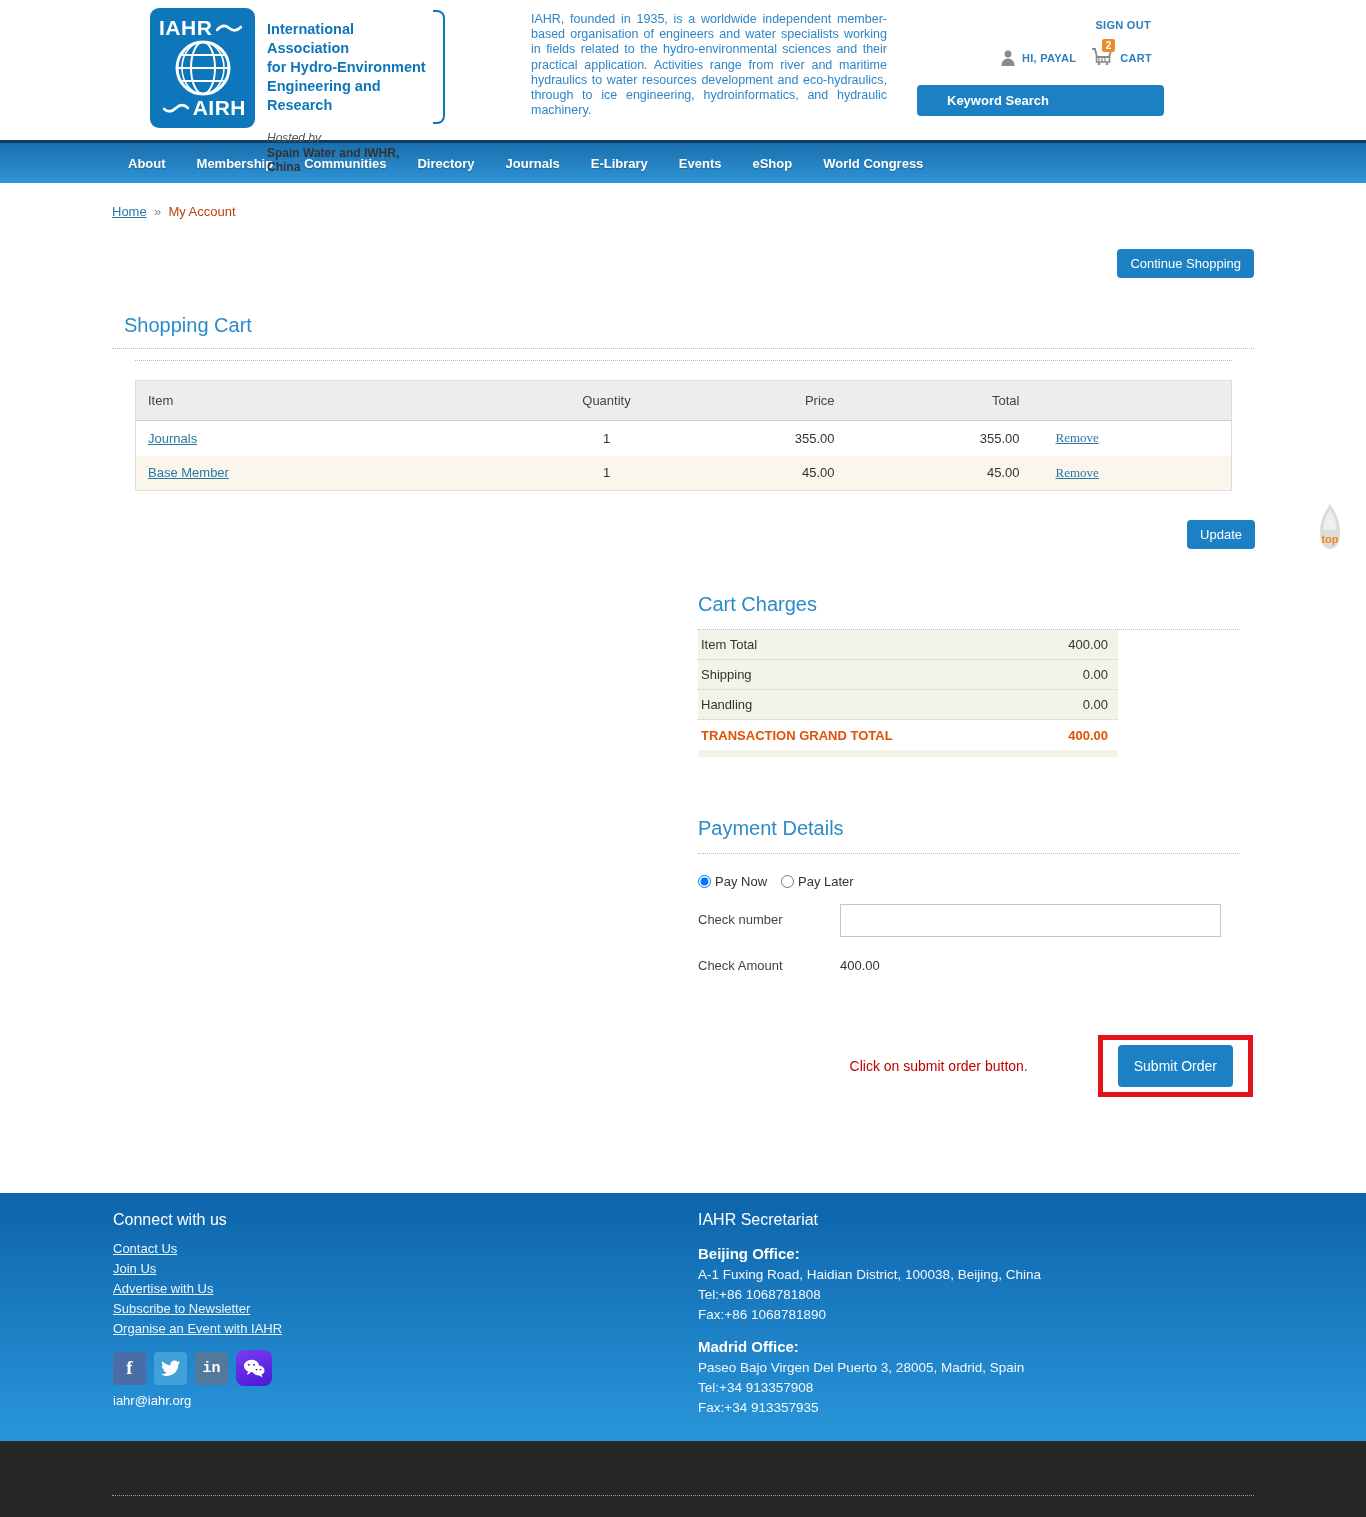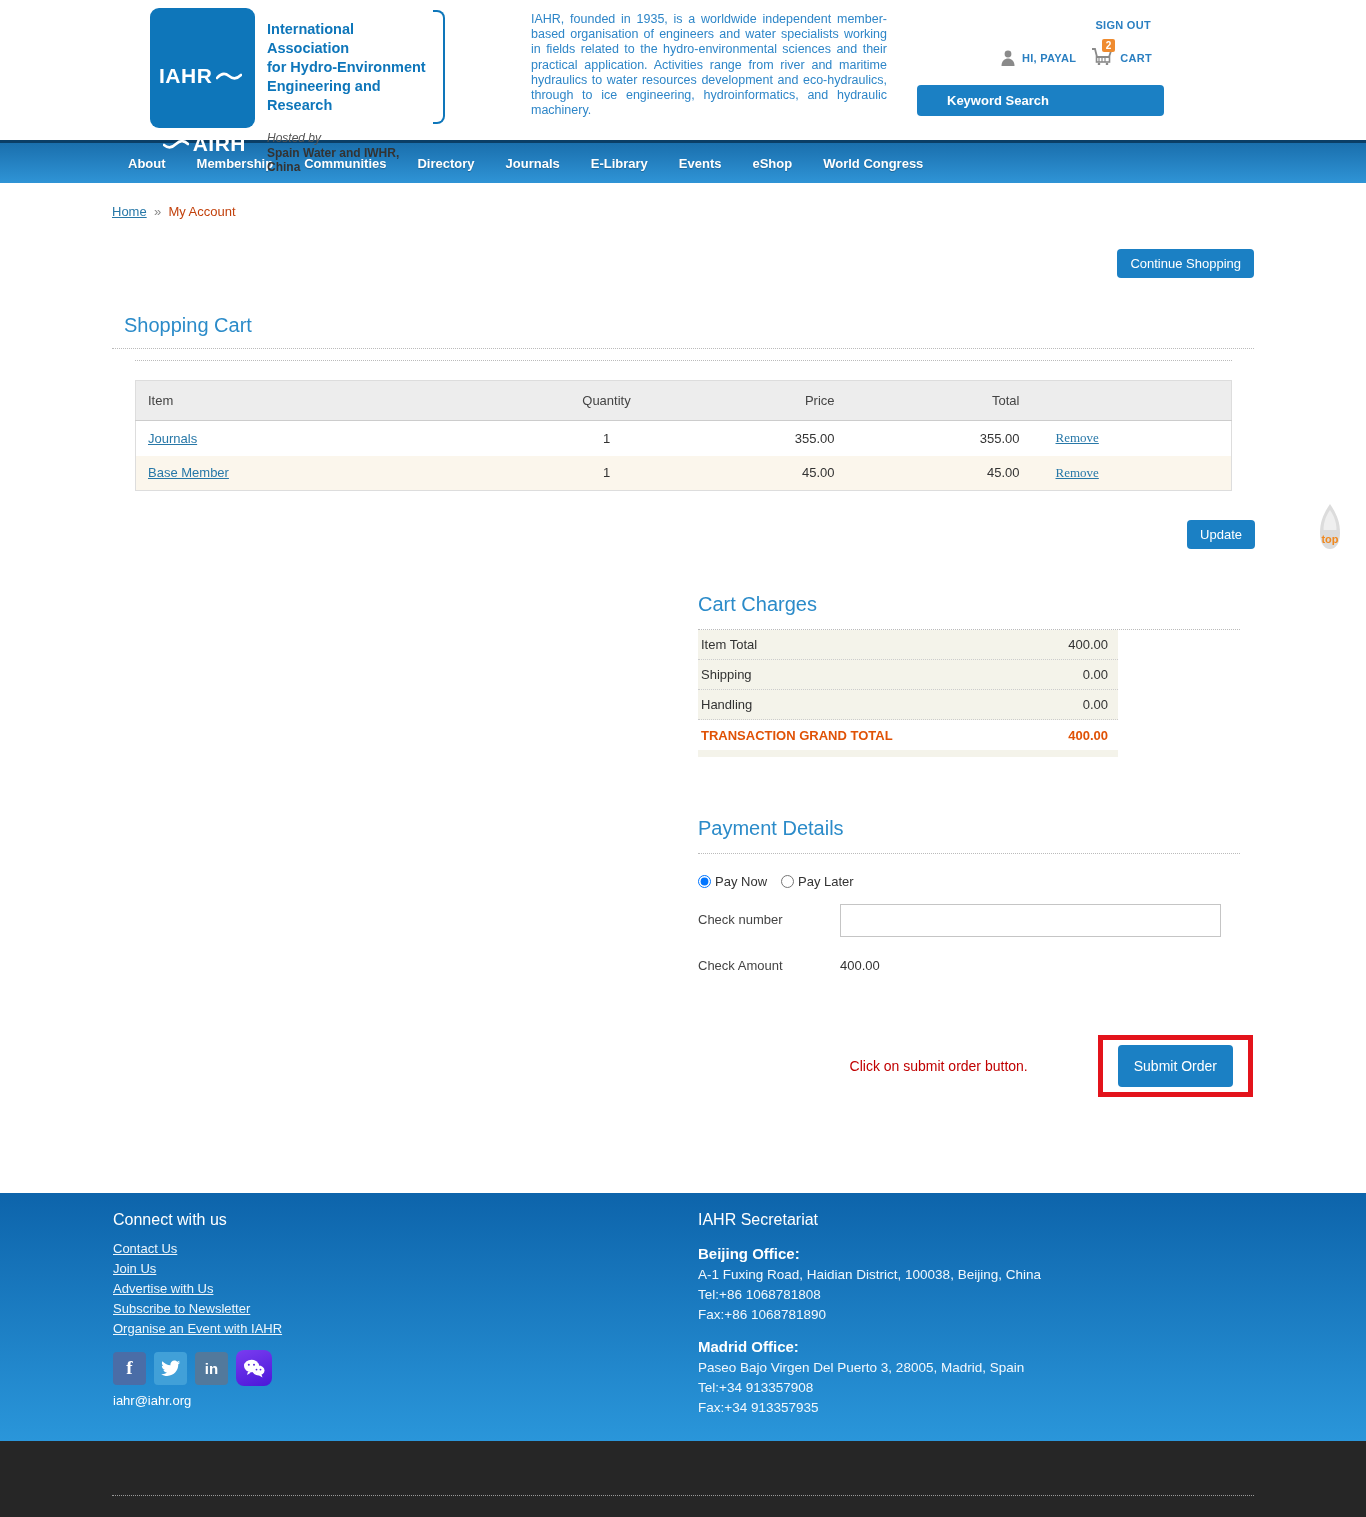--- a/index.html
+++ b/index.html
@@ -5,21 +5,21 @@
   * { margin:0; padding:0; box-sizing:border-box; }
   html,body { background:#fff; font-family:"Liberation Sans", sans-serif; }
   body { width:1366px; position:relative; }
 
   
   .header { height:140px; background:#fff; position:relative; }
   .header-inner { width:1142px; margin:0 auto; display:flex; padding-top:8px; }
   .logo-box { width:105px; height:120px; background:#0e76ba; border-radius:9px; margin-left:38px;
               color:#fff; display:flex; flex-direction:column; justify-content:space-between;
               padding:8px 9px; flex-shrink:0; }
-  .logo-row { display:flex; align-items:center; gap:4px;margin-top:48px; }
+  .logo-row { display:flex; align-items:center; gap:4px; }
   .logo-word { font-size:21px; font-weight:bold; letter-spacing:0.5px; }
   .logo-globe { align-self:center; margin:-2px 0; }
   .org-block { margin-left:12px; padding-top:12px; width:160px; flex-shrink:0; }
   .org-title { color:#0e76ba; font-weight:bold; font-size:14.5px; line-height:19px; }
   .hosted-by { margin-top:16px; font-size:12px; color:#555; font-style:italic; }
   .hosted-org { font-size:12px; color:#333; font-weight:bold; margin-top:1px; }
   .bracket { width:12px; height:114px; margin-left:6px; margin-top:2px;
              border-top:2px solid #0e76ba; border-right:2px solid #0e76ba; border-bottom:2px solid #0e76ba;
              border-radius:0 8px 8px 0; flex-shrink:0; }
   .header-desc { width:356px; margin-left:86px; padding-top:4px; font-size:12.5px; line-height:15.2px;
@@ -95,21 +95,21 @@
 
   
   .footer-blue { background:linear-gradient(180deg,#0d64ab 0%,#2a96da 100%); padding:18px 0 26px 0; }
   .footer-inner { width:1142px; margin:0 auto; display:flex; }
   .f-left { width:586px; padding-left:1px; }
   .f-title { color:#fff; font-size:16px; font-weight:normal; }
   .f-links { margin-top:12px; display:flex; flex-direction:column; gap:5px; }
   .f-links a { color:#eef6fc; font-size:13px; text-decoration:underline; width:fit-content; }
   .social-row { margin-top:14px; display:flex; gap:8px; align-items:center; }
   .social-icon { width:33px; height:33px; border-radius:4px; display:flex; align-items:center;
-                 justify-content:center; color:#fff; cursor:pointer; }
+                 justify-content:center; color:#fff; cursor:pointer;font-family:Liberation Mono, monospace; }
   .soc-fb { background:#4a6da7; font-weight:bold; font-size:19px; font-family:"Liberation Serif",serif; }
   .soc-tw { background:#41a0d8; }
   .soc-in { background:#52799c; font-weight:bold; font-size:15px; }
   .soc-wc { background:linear-gradient(160deg,#7a3cf0,#4a18d8); width:36px; height:36px; border-radius:8px; }
   .f-email { margin-top:7px; color:#fff; font-size:13px; }
   .f-right { width:556px; }
   .office-name { color:#fff; font-size:15px; font-weight:bold; margin-top:16px; }
   .office-line { color:#f2f8fd; font-size:13.5px; margin-top:5px; }
   .footer-dark { background:#262626; height:110px; padding-top:54px; }
   .dark-inner { width:1142px; margin:0 auto; border-top:1px dotted #999; padding-top:24px;

